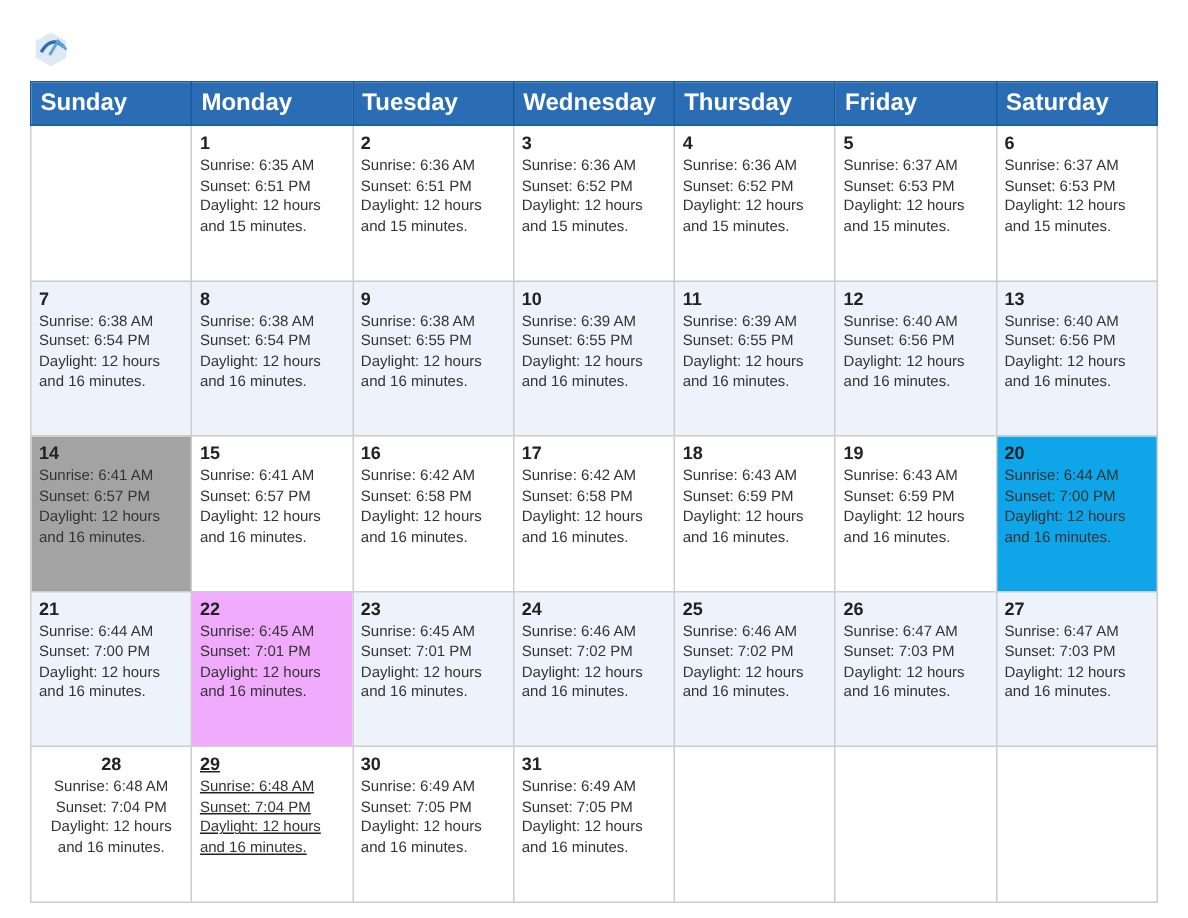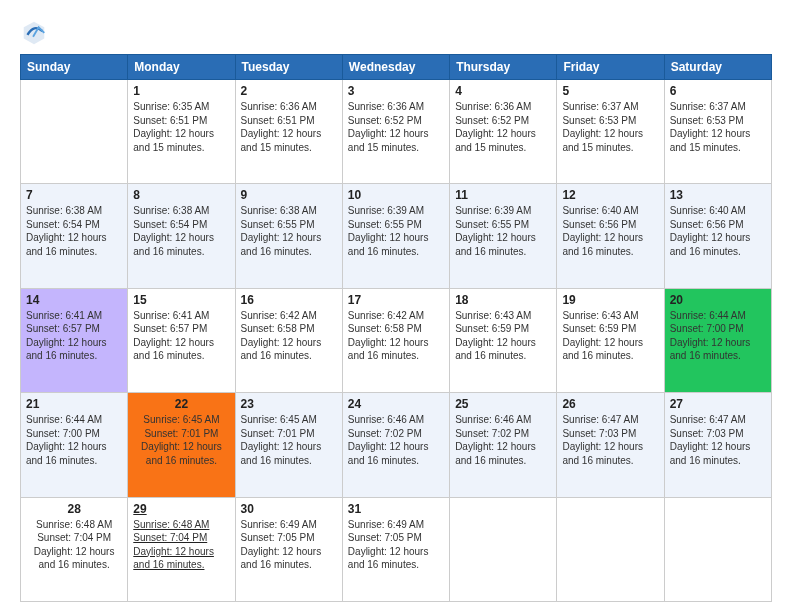--- a/index.html
+++ b/index.html
@@ -62,21 +62,21 @@
     }
     .calendar {
       flex: 1;
       border-collapse: collapse;
       width: 100%;
       border: 1px solid #ccc;
     }
     .calendar th {
       background: #2a6db5;
       color: #fff;
-      font-size: 12px;
+      font-size: 16px;
       font-weight: bold;
       text-align: left;
       padding: 5px 6px;
       border: 1px solid #1a5a9a;
     }
     .calendar td {
       vertical-align: top;
       border: 1px solid #ccc;
       padding: 4px 5px;
       width: calc(100% / 7);
@@ -194,21 +194,21 @@
           <td style="background: rgb(238, 243, 251);">
             <span class="day-num">12</span>
             <div class="day-info">Sunrise: 6:40 AM<br>Sunset: 6:56 PM<br>Daylight: 12 hours and 16 minutes.</div>
           </td>
           <td style="background: rgb(238, 243, 251); margin-top: 36px;">
             <span class="day-num">13</span>
             <div class="day-info">Sunrise: 6:40 AM<br>Sunset: 6:56 PM<br>Daylight: 12 hours and 16 minutes.</div>
           </td>
         </tr>
         <tr>
-          <td style="background: #c4b5fd;">
+          <td style="background: #a3a3a3;">
             <span class="day-num">14</span>
             <div class="day-info">Sunrise: 6:41 AM<br>Sunset: 6:57 PM<br>Daylight: 12 hours and 16 minutes.</div>
           </td>
           <td style="background: rgb(255, 255, 255);">
             <span class="day-num">15</span>
             <div class="day-info">Sunrise: 6:41 AM<br>Sunset: 6:57 PM<br>Daylight: 12 hours and 16 minutes.</div>
           </td>
           <td style="background: rgb(255, 255, 255);">
             <span class="day-num">16</span>
             <div class="day-info">Sunrise: 6:42 AM<br>Sunset: 6:58 PM<br>Daylight: 12 hours and 16 minutes.</div>
@@ -218,31 +218,31 @@
             <div class="day-info">Sunrise: 6:42 AM<br>Sunset: 6:58 PM<br>Daylight: 12 hours and 16 minutes.</div>
           </td>
           <td style="background: rgb(255, 255, 255);">
             <span class="day-num">18</span>
             <div class="day-info">Sunrise: 6:43 AM<br>Sunset: 6:59 PM<br>Daylight: 12 hours and 16 minutes.</div>
           </td>
           <td style="background: rgb(255, 255, 255);">
             <span class="day-num">19</span>
             <div class="day-info">Sunrise: 6:43 AM<br>Sunset: 6:59 PM<br>Daylight: 12 hours and 16 minutes.</div>
           </td>
-          <td style="background: #22c55e;">
+          <td style="background: #0ea5e9;">
             <span class="day-num">20</span>
             <div class="day-info">Sunrise: 6:44 AM<br>Sunset: 7:00 PM<br>Daylight: 12 hours and 16 minutes.</div>
           </td>
         </tr>
         <tr>
           <td style="background: rgb(238, 243, 251);">
             <span class="day-num">21</span>
             <div class="day-info">Sunrise: 6:44 AM<br>Sunset: 7:00 PM<br>Daylight: 12 hours and 16 minutes.</div>
           </td>
-          <td style="background: #f97316; text-align: center;">
+          <td style="background: #f0abfc;">
             <span class="day-num">22</span>
             <div class="day-info">Sunrise: 6:45 AM<br>Sunset: 7:01 PM<br>Daylight: 12 hours and 16 minutes.</div>
           </td>
           <td style="background: rgb(238, 243, 251); margin-left: 44px;">
             <span class="day-num">23</span>
             <div class="day-info">Sunrise: 6:45 AM<br>Sunset: 7:01 PM<br>Daylight: 12 hours and 16 minutes.</div>
           </td>
           <td style="background: rgb(238, 243, 251);">
             <span class="day-num">24</span>
             <div class="day-info">Sunrise: 6:46 AM<br>Sunset: 7:02 PM<br>Daylight: 12 hours and 16 minutes.</div>

